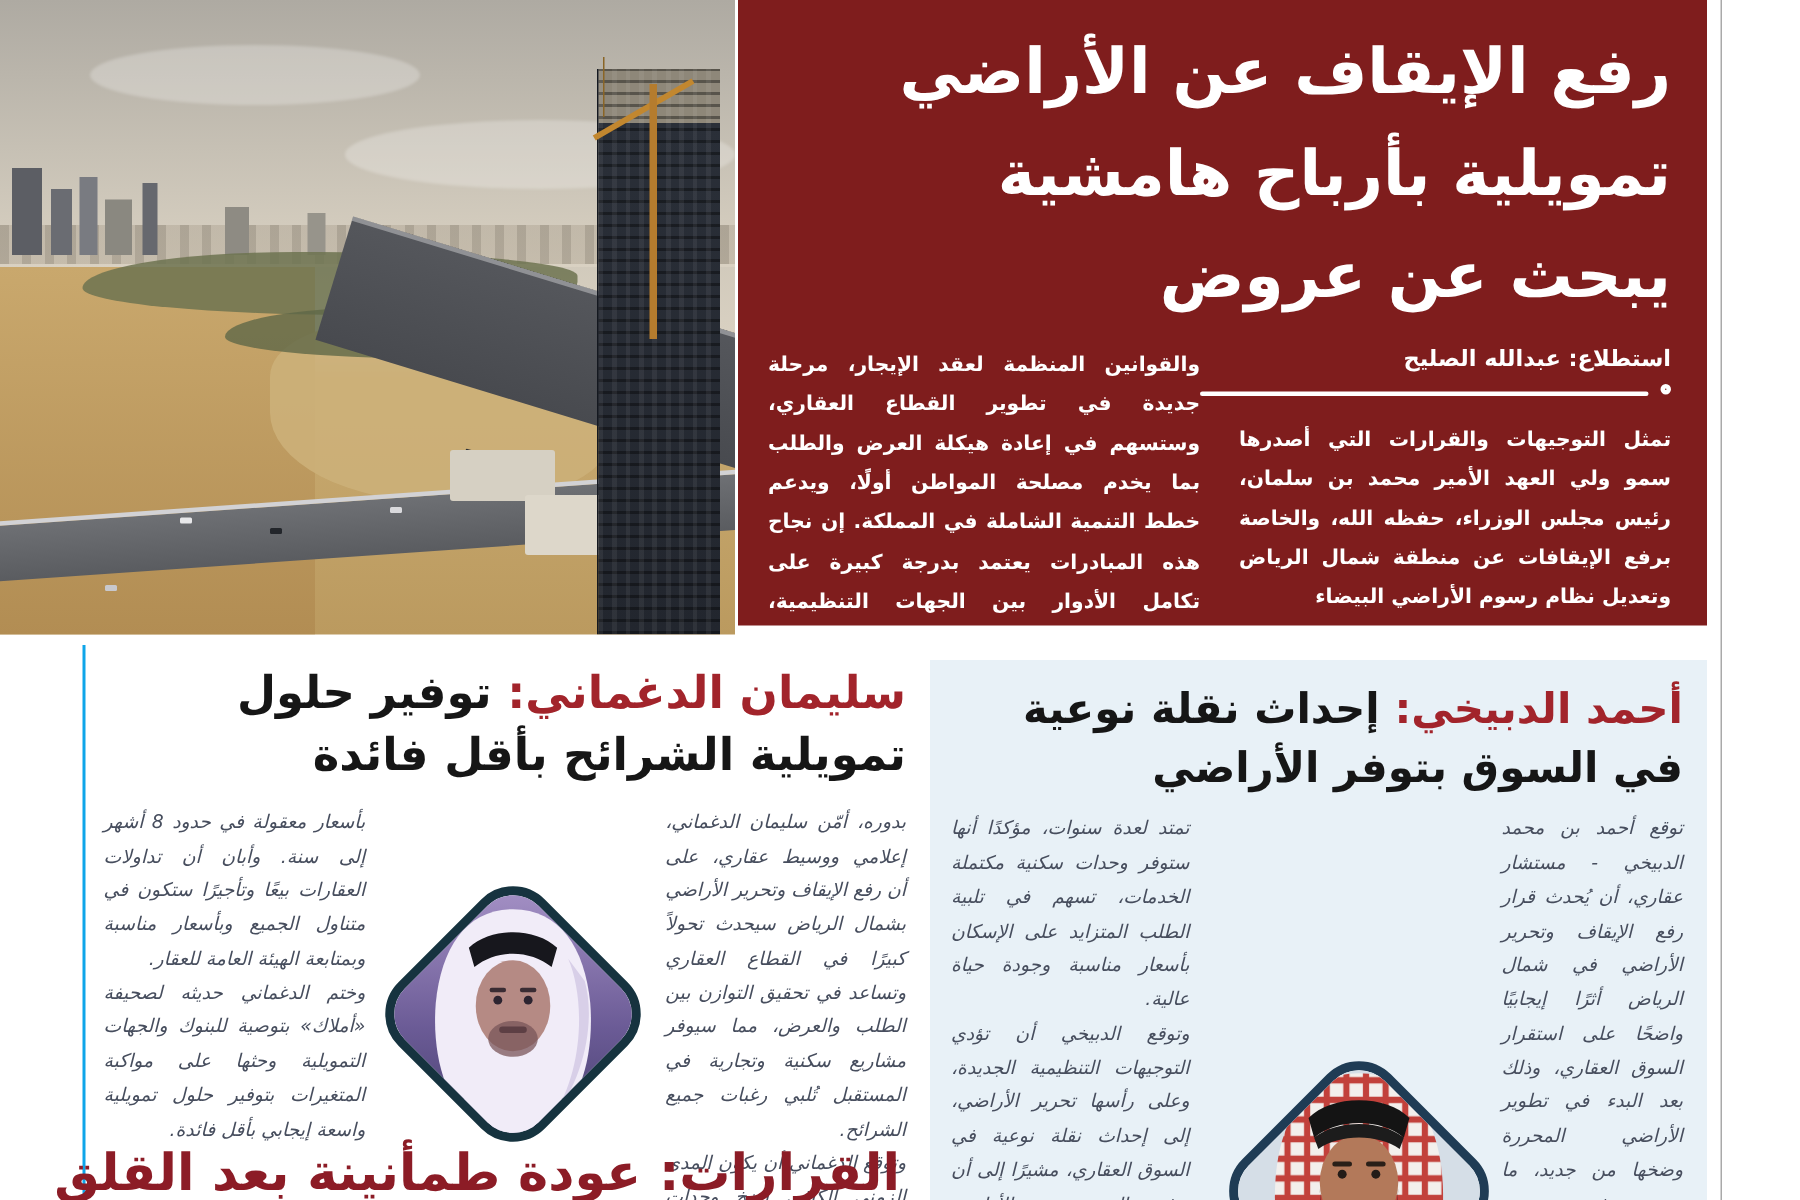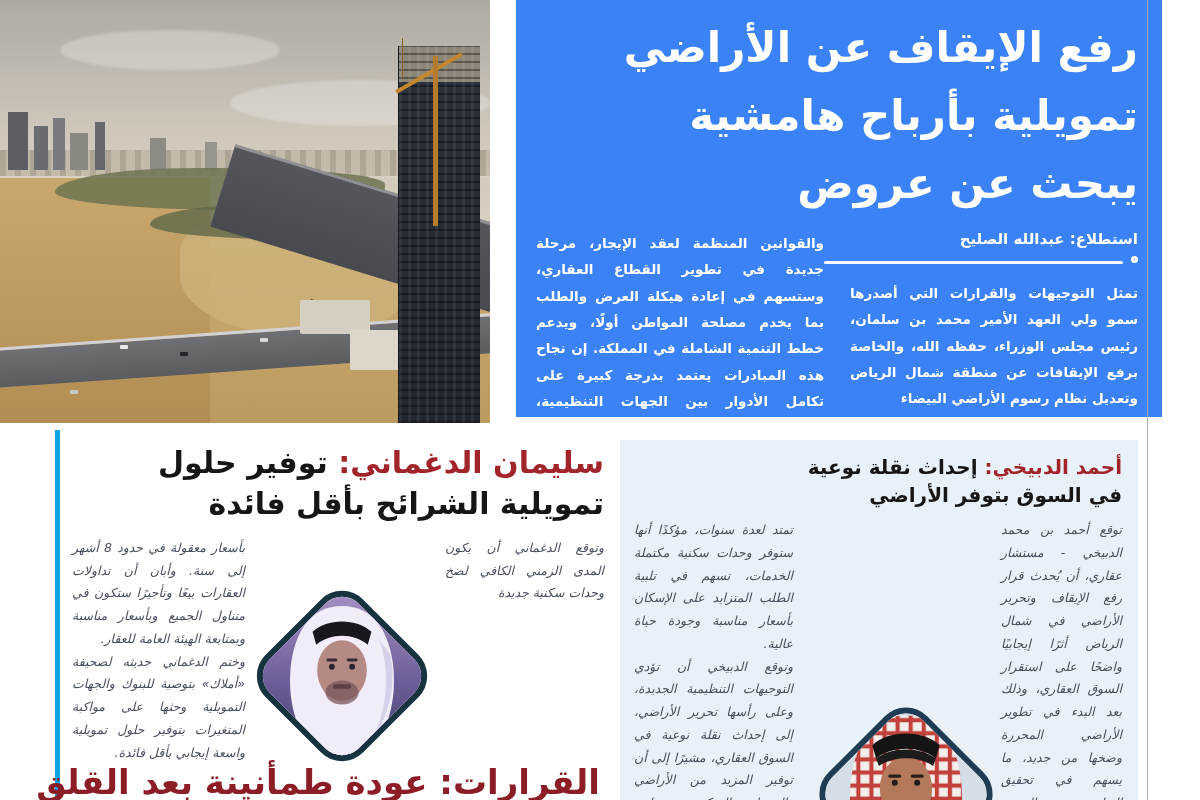--- a/index.html
+++ b/index.html
@@ -42,22 +42,22 @@
         repeating-linear-gradient(90deg,rgba(255,255,255,.06) 0 3px,transparent 3px 9px),
         repeating-linear-gradient(0deg,rgba(0,0,0,.38) 0 2px,transparent 2px 8px),
         linear-gradient(180deg,#8e8779 0 36px,#2a2f38 36px,#22262e 100%);
       border-left:1px solid #141820; }
   .crane-mast { position:absolute; left:433px; top:56px; width:5px; height:170px; background:#b57c2e; }
   .crane-jib  { position:absolute; left:386px; top:52px; width:76px; height:4px; background:#c2872f;
                 transform:rotate(-30deg); transform-origin:right center; }
   .crane-cable{ position:absolute; left:402px; top:38px; width:1px; height:40px; background:#8a6526; }
 
   
-  .red-box { position:absolute; left:492px; top:0; width:646px; height:417px; background:#3b82f6;
-             color:#fff; direction:rtl; padding:14px 24px 0 20px;margin-left:24px; }
+  .red-box { position:absolute; left:492px; top:0; width:646px; height:417px; background:#7f1d1d;
+             color:#fff; direction:rtl; padding:14px 24px 0 20px; }
   .hero-headline { text-align:right; font-weight:bold; font-size:42px; line-height:1.62; }
   .hero-headline div { white-space:nowrap; }
   .hero-cols { display:flex; gap:26px; margin-top:12px; }
   .hero-col { flex:1; min-width:0; }
   .hero-byline { font-size:15px; font-weight:bold; text-align:right; }
   .hero-rule { position:relative; height:14px; margin:8px 0 10px; }
   .hero-rule .line { position:absolute; top:5px; left:-26px; right:15px; height:3px; background:#fff; border-radius:2px; }
   .hero-rule .ring { position:absolute; top:0; right:0; width:7px; height:7px;
                      border:3.5px solid #fff; border-radius:50%; }
   .hero-text { font-size:13.5px; font-weight:bold; line-height:1.95; text-align:justify; }
@@ -66,34 +66,34 @@
   .art-headline { text-align:right; font-weight:bold; line-height:1.38; color:#161616; }
   .art-headline .name { color:#a2242b; }
   .art-headline div { white-space:nowrap; }
   .art-cols { display:flex; gap:14px; font-size:12.5px; color:#474e5e; line-height:1.82; text-align:justify; }
   .art-col { flex:1; min-width:0; }
   .art-col p { margin:0;font-style:italic; }
   .spacer { }
 
   
   .left-article { position:absolute; left:55px; top:430px; width:557px; height:370px;
-                  border-left:5px solid #0ea5e9; direction:rtl; padding:12px 8px 0 12px; }
+                  border-left:2px solid #0ea5e9; direction:rtl; padding:12px 8px 0 12px; }
   .left-article .art-headline { font-size:30px; }
   .left-article .art-cols { margin-top:12px; }
   .spacer-dag-r { float:left; width:100px; height:205px; margin-top:50px; }
   .spacer-dag-l { float:right; width:86px; height:195px; margin-top:58px; }
 
   
   .footer-headline { position:absolute; right:12px; top:332px; font-size:34px; font-weight:bold;
                      color:#8c1c26; white-space:nowrap; }
 
   
   .right-article { position:absolute; left:620px; top:440px; width:518px; height:360px;
                    background:#e8f1f7; direction:rtl; padding:14px 16px 0 14px; }
-  .right-article .art-headline { font-size:20px; }
+  .right-article .art-headline { font-size:28px; }
   .right-article .art-cols { margin-top:10px; }
   .spacer-dub-r { float:left; width:116px; height:200px; margin-top:132px; }
   .spacer-dub-l { float:right; width:78px; height:200px; margin-top:142px; }
 
   
   .diamond { position:absolute; transform:rotate(45deg); border-radius:30px; overflow:hidden;
              background:#fff; }
   .diamond .inner { width:100%; height:100%; transform:rotate(-45deg) scale(1.46); }
   .diamond svg { display:block; width:100%; height:100%; }
   .dia-dag { left:273px; top:607px; width:138px; height:138px; border:6px solid #16333f; }
@@ -162,20 +162,21 @@
     <div class="art-headline">
       <div>
         <span class="name">سليمان الدغماني:</span>
         <span>توفير حلول</span>
       </div>
       <div>تمويلية الشرائح بأقل فائدة</div>
     </div>
     <div class="art-cols">
       <div class="art-col">
         <div class="spacer spacer-dag-r"></div>
+        <p>بدوره، أمّن سليمان الدغماني، إعلامي ووسيط عقاري، على أن رفع الإيقاف وتحرير الأراضي بشمال الرياض سيحدث تحولاً كبيرًا في القطاع العقاري وتساعد في تحقيق التوازن بين الطلب والعرض، مما سيوفر مشاريع سكنية وتجارية في المستقبل تُلبي رغبات جميع الشرائح.</p>
         <p>وتوقع الدغماني أن يكون المدى الزمني الكافي لضخ وحدات سكنية جديدة</p>
       </div>
       <div class="art-col">
         <div class="spacer spacer-dag-l"></div>
         <p>بأسعار معقولة في حدود 8 أشهر إلى سنة. وأبان أن تداولات العقارات بيعًا وتأجيرًا ستكون في متناول الجميع وبأسعار مناسبة وبمتابعة الهيئة العامة للعقار.</p>
         <p>وختم الدغماني حديثه لصحيفة «أملاك» بتوصية للبنوك والجهات التمويلية وحثها على مواكبة المتغيرات بتوفير حلول تمويلية واسعة إيجابي بأقل فائدة.</p>
       </div>
     </div>
     <div class="footer-headline">القرارات: عودة طمأنينة بعد القلق</div>
   </div>

